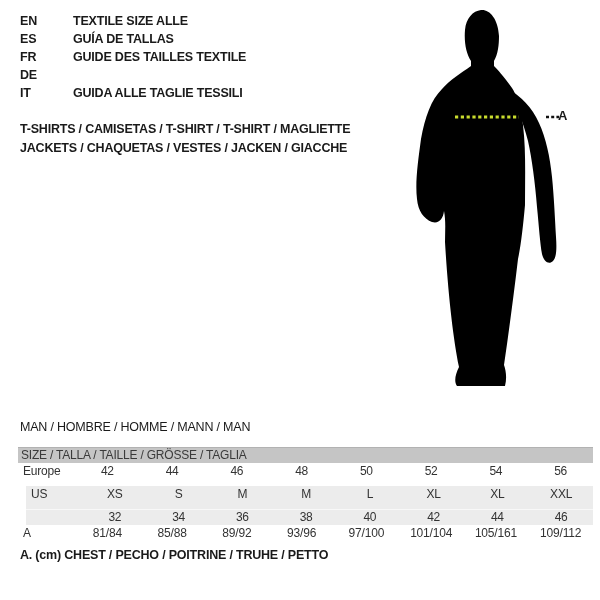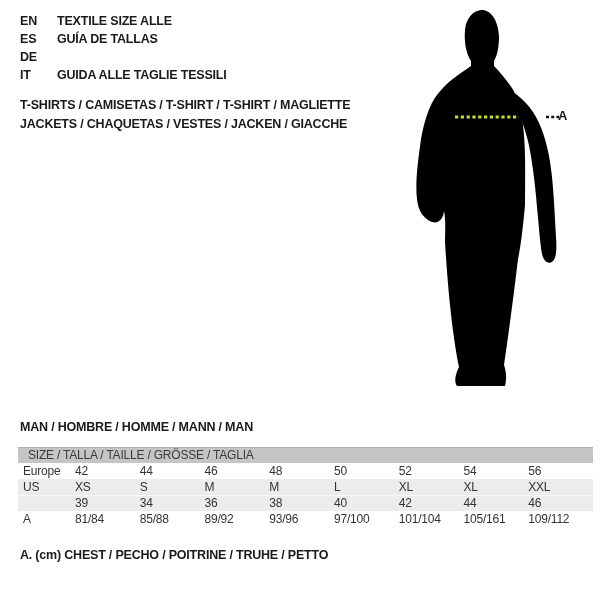--- a/index.html
+++ b/index.html
@@ -2,53 +2,57 @@
 <html style="--header-bg: #c5c5c5; --shade-bg: #ececec;"><head>
 <meta charset="utf-8">
 <style>
   html,body { margin:0; padding:0; background:#fff; }
   .stage {
     position:relative; width:600px; height:600px; background:#fff; overflow:hidden;
     font-family:"Liberation Sans", sans-serif; color:#1a1a1a;
   }
   
   .lang-list { position:absolute; left:20px; top:12px; }
-  .lang-row { display:flex; height:18px; line-height:18px; font-weight:bold; font-size:12.5px; letter-spacing:-0.2px; }
+  .lang-row { display:flex; height:18px; line-height:18px; font-weight:bold; font-size:12.5px; letter-spacing:-0.2px;gap:16px; }
   .lang-code { width:37px; }
   
-  .categories { position:absolute; left:20px; top:96px; font-weight:bold; font-size:12.5px; letter-spacing:-0.2px; line-height:19px; }
+  .categories { position:absolute; left:20px; top:120px; font-weight:bold; font-size:12.5px; letter-spacing:-0.2px; line-height:19px; }
   
   .figure { position:absolute; left:405px; top:5px; width:172px; height:392px; }
   .measure-label { position:absolute; left:558px; top:108px; font-weight:bold; font-size:13px; }
   
-  .section-title { position:absolute; left:20px; top:420px; font-weight:bold; font-size:12.5px; letter-spacing:-0.2px; }
+  .section-title { position:absolute; left:20px; top:420px; font-weight:normal; font-size:12.5px; letter-spacing:-0.2px; }
   
   .size-table { position:absolute; left:18px; top:447px; width:575px; font-size:12px; color:#333; letter-spacing:-0.2px; }
-  .thead { height:15px; line-height:15px; background:var(--header-bg,#c5c5c5); color:#3a3a3a; padding-left:10px; border-top:1px solid #b2b2b2; }
-  .trow { display:flex; height:16px; line-height:16px; }
-  .trow.shade { background:var(--shade-bg,#ececec); }
+  .thead { height:15px; line-height:15px; background:var(--header-bg,#c5c5c5); color:#3a3a3a; padding-left:3px; border-top:1px solid #b2b2b2; }
+  .trow { display:flex; height:23px; line-height:16px; }
+  .trow.shade { background:var(--shade-bg,#ececec);margin-left:8px; }
   .trow.shade + .trow.shade { border-top:1px solid #f8f8f8; height:15px; line-height:15px; }
   .tlabel { width:52px; padding-left:5px; }
-  .tcell { flex:1; }
+  .tcell { flex:1; text-align:center; }
   
   .footnote { position:absolute; left:20px; top:548px; font-weight:bold; font-size:12.5px; letter-spacing:-0.2px;text-align:right; }
 </style>
 </head>
 <body>
 
 <div class="stage">
 
   <div class="lang-list">
     <div class="lang-row">
       <span class="lang-code">EN</span>
       <span class="lang-label">TEXTILE SIZE ALLE</span>
     </div>
     <div class="lang-row">
       <span class="lang-code">ES</span>
       <span class="lang-label">GUÍA DE TALLAS</span>
+    </div>
+    <div class="lang-row">
+      <span class="lang-code">FR</span>
+      <span class="lang-label">GUIDE DES TAILLES TEXTILE</span>
     </div>
     <div class="lang-row">
       <span class="lang-code">DE</span>
     </div>
     <div class="lang-row">
       <span class="lang-code">IT</span>
       <span class="lang-label">GUIDA ALLE TAGLIE TESSILI</span>
     </div>
   </div>
 
@@ -118,21 +122,21 @@
           <div class="tcell">S</div>
           <div class="tcell">M</div>
           <div class="tcell">M</div>
           <div class="tcell">L</div>
           <div class="tcell">XL</div>
           <div class="tcell">XL</div>
           <div class="tcell">XXL</div>
         </div>
         <div class="trow shade">
           <div class="tlabel"></div>
-          <div class="tcell">39</div>
+          <div class="tcell">32</div>
           <div class="tcell">34</div>
           <div class="tcell">36</div>
           <div class="tcell">38</div>
           <div class="tcell">40</div>
           <div class="tcell">42</div>
           <div class="tcell">44</div>
           <div class="tcell">46</div>
         </div>
         <div class="trow">
           <div class="tlabel">A</div>

